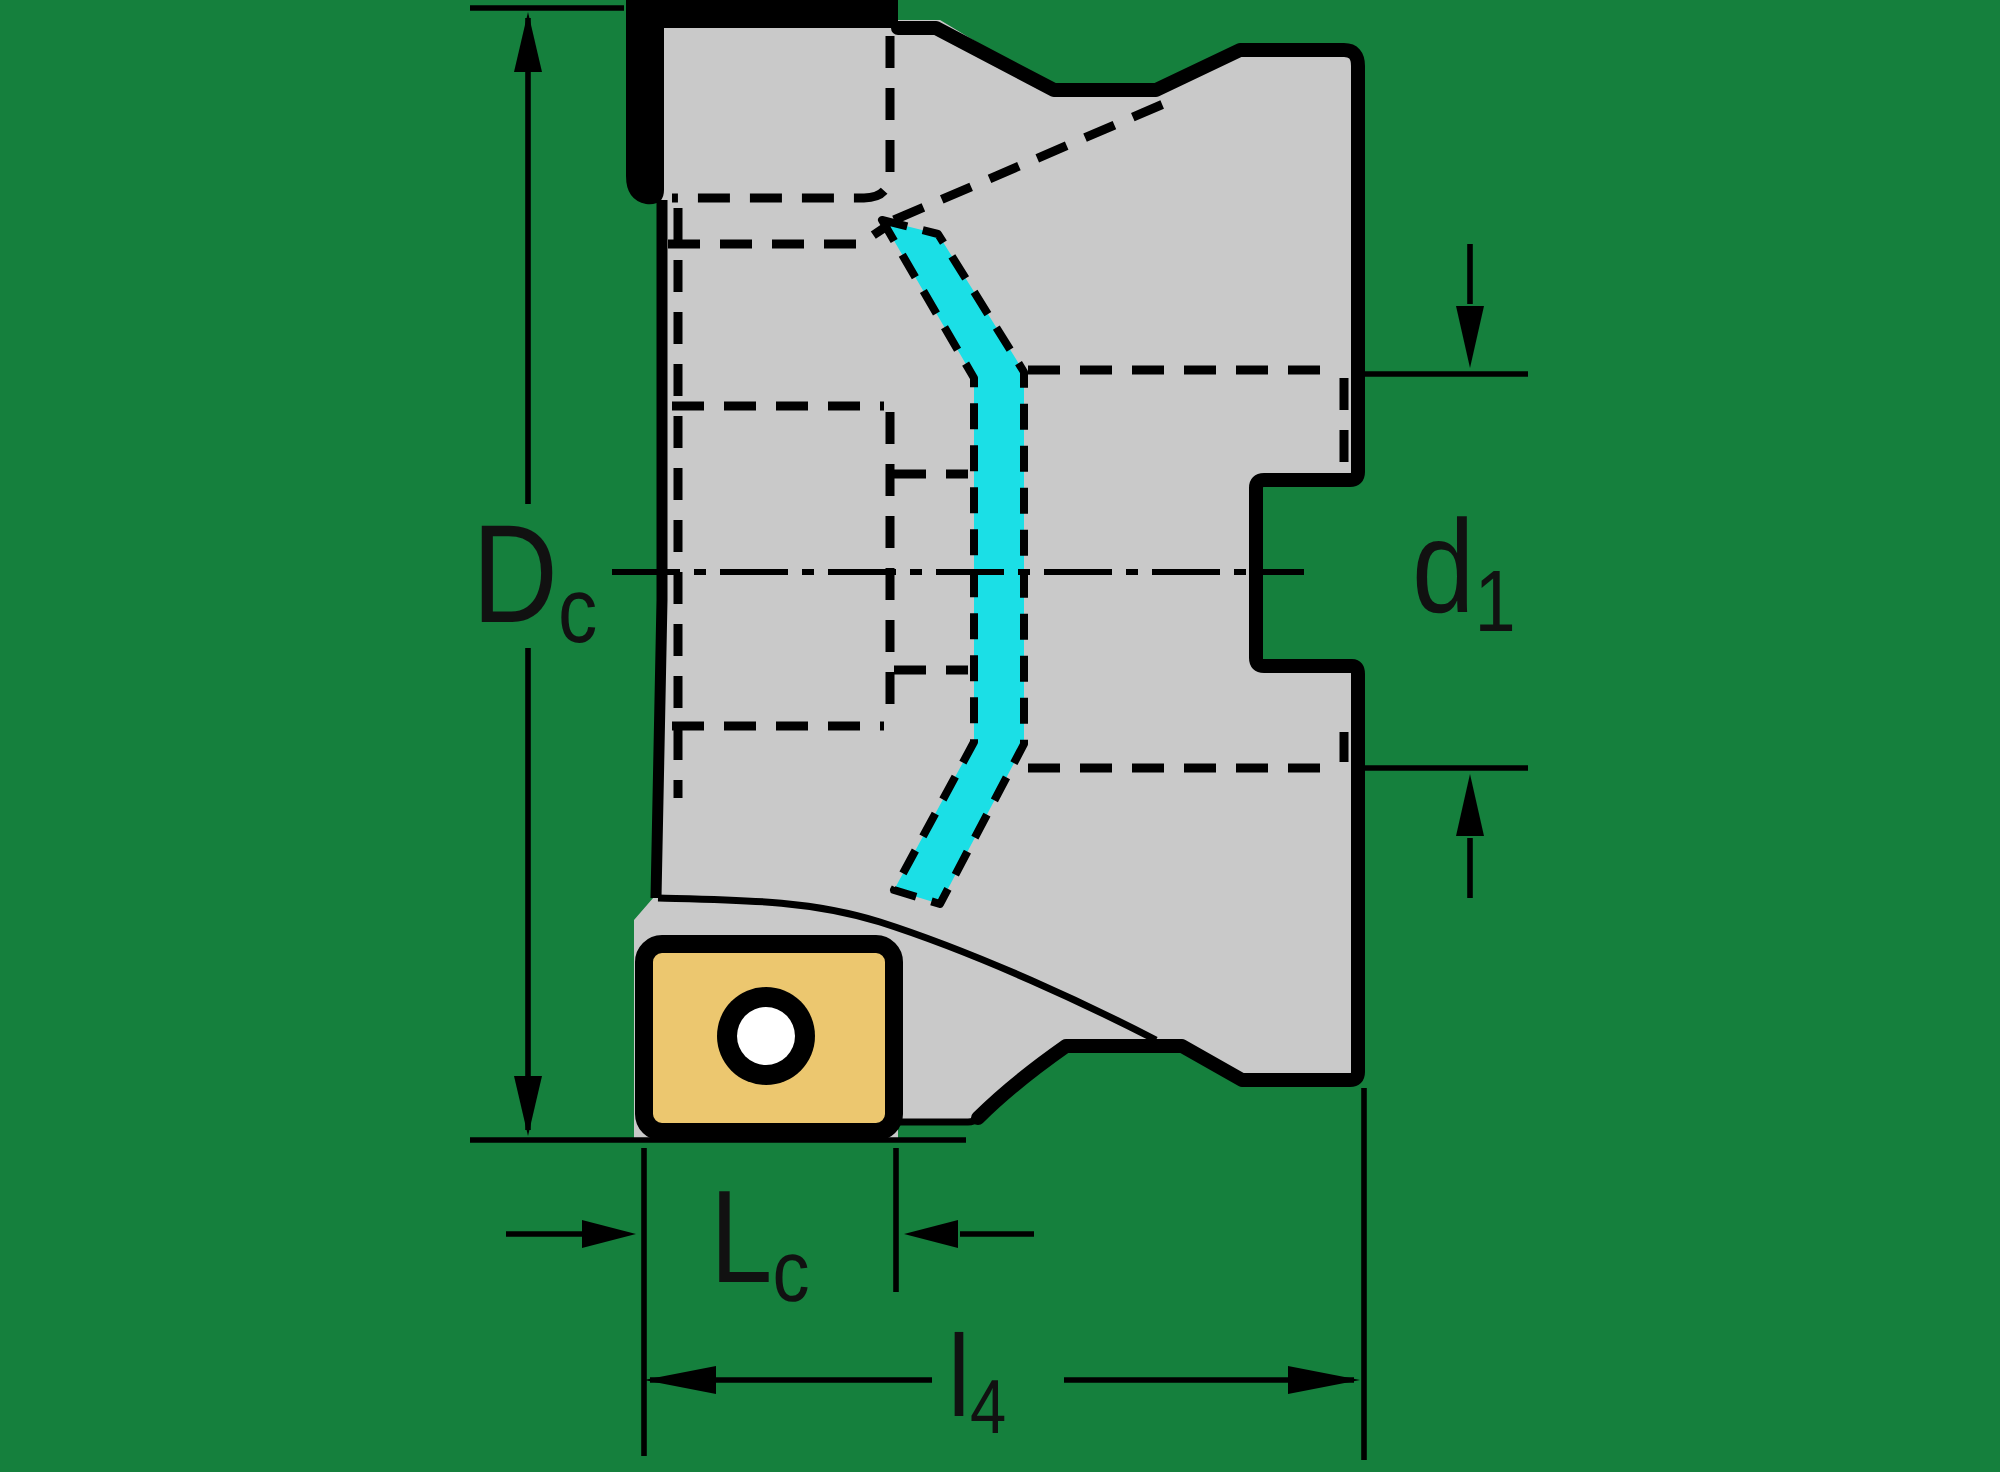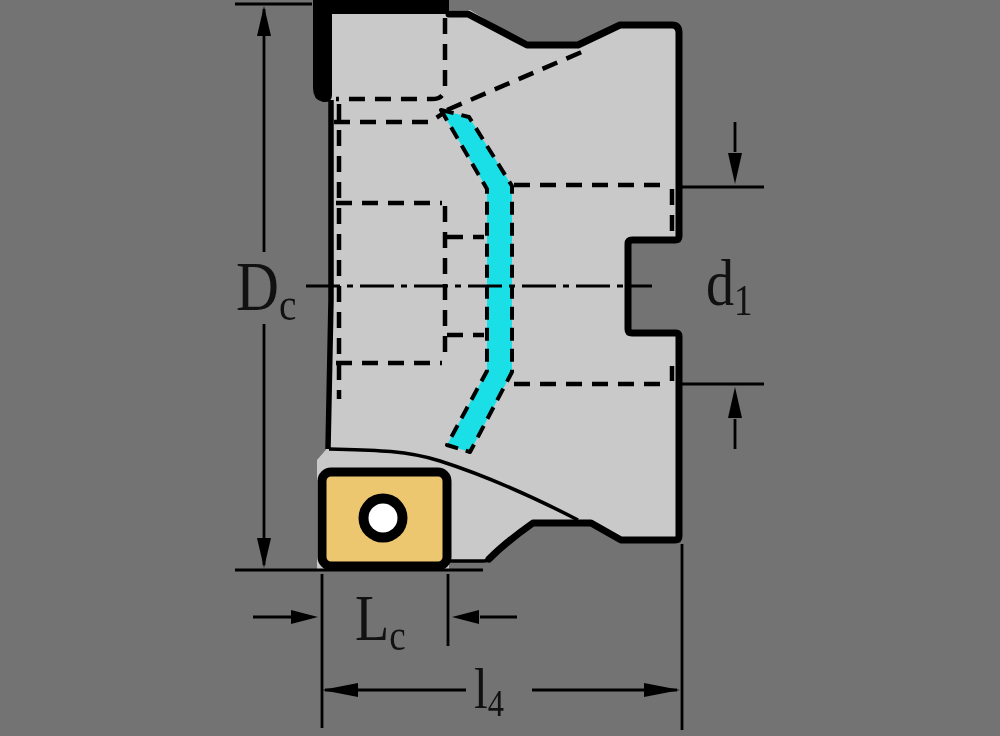--- a/index.html
+++ b/index.html
@@ -1,17 +1,17 @@
 <!DOCTYPE html>
 <html><head>
 <meta charset="utf-8">
 <style>
   html,body{margin:0;padding:0;background:#fff;}
-  #stage{position:relative;width:1000px;height:736px;background:#737373;overflow:hidden;
-         font-family:Liberation Serif, serif;}
+  #stage{position:relative;width:1000px;height:736px;background:#15803d;overflow:hidden;
+         font-family:Liberation Sans, sans-serif;}
   #drawing-svg{position:absolute;left:0;top:0;}
   .dim-label{position:absolute;color:#111;line-height:1;white-space:nowrap;
              transform:scaleX(0.85);transform-origin:left center;}
   .dim-label .sub{font-size:0.66em;vertical-align:-0.22em;}
   .lbl-dc{left:236px;top:252px;font-size:70px;}
   .lbl-d1{left:706px;top:250px;font-size:66px;}
   .lbl-lc{left:355px;top:585px;font-size:66px;}
   .lbl-l4{left:474px;top:660px;font-size:58px;}
 </style>
 </head>

